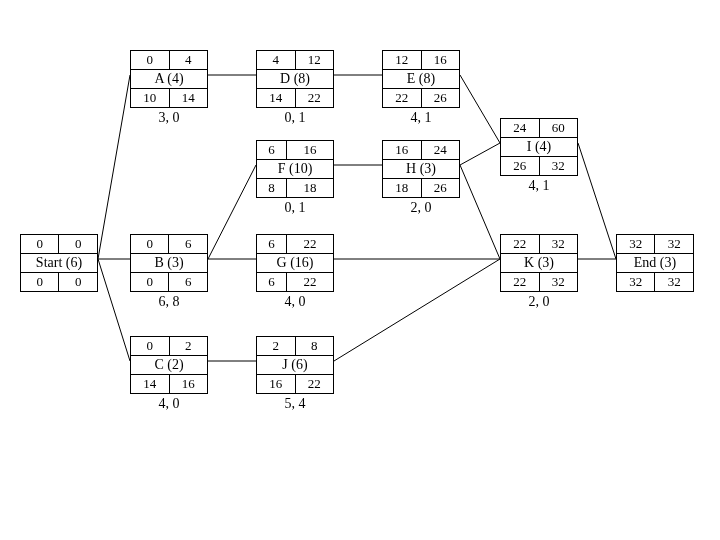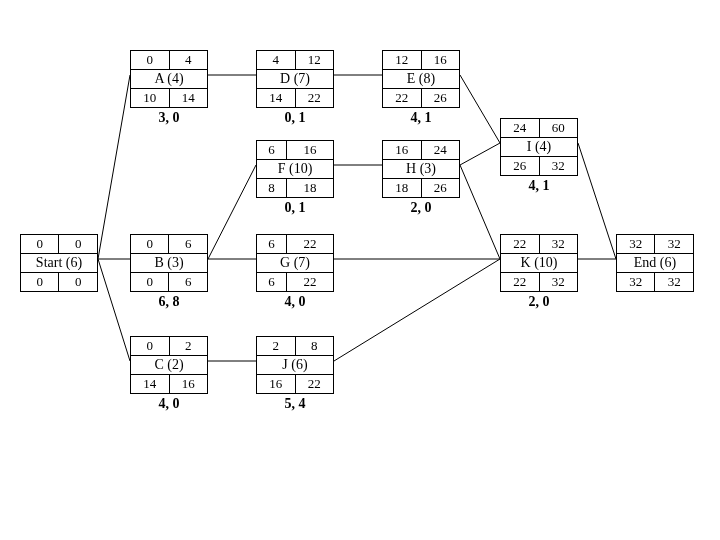--- a/index.html
+++ b/index.html
@@ -5,21 +5,21 @@
   html,body{margin:0;padding:0;background:#fff;font-family:"Times New Roman",serif;color:#000}
   .slide{position:relative;width:720px;height:540px;box-sizing:border-box;padding:10px 20px}
   .title{font-family:Calibri,Arial,sans-serif;font-weight:700;font-size:32px;text-align:left;margin:6px 0 12px 8px}
   .canvas{position:relative;width:680px;height:440px;margin:0 auto}
   svg.edges{position:absolute;left:0;top:0;width:680px;height:440px}
   svg.edges line{stroke:#000;stroke-width:1}
   .node{position:absolute;width:78px;font-size:13px;text-align:center}
   .node table{border-collapse:collapse;width:100%;background:#fff}
   .node td{border:1px solid #000;padding:1px 2px;font-family:"Times New Roman",serif}
   .node .mid{font-size:14px}
-  .node .ann{font-weight:700;margin-top:2px;font-size:14px}
+  .node .ann{font-weight:400;margin-top:2px;font-size:14px}
 </style>
 </head>
 <body>
 <div class="slide">
   <div class="canvas">
     <svg class="edges">
         <line x1="78" y1="249" x2="110" y2="65"></line>
         <line x1="78" y1="249" x2="110" y2="249"></line>
         <line x1="78" y1="249" x2="110" y2="351"></line>
         <line x1="188" y1="65" x2="236" y2="65"></line>
@@ -109,21 +109,21 @@
         <div class="ann">4, 0</div>
       </div>
       <div class="node" style="left: 236px; top: 40px;">
         <table>
           <tbody>
             <tr>
               <td>4</td>
               <td>12</td>
             </tr>
             <tr>
-              <td colspan="2" class="mid">D (7)</td>
+              <td colspan="2" class="mid">D (8)</td>
             </tr>
             <tr>
               <td>14</td>
               <td>22</td>
             </tr>
           </tbody>
         </table>
         <div class="ann">0, 1</div>
       </div>
       <div class="node" style="left: 236px; top: 130px;">
@@ -145,21 +145,21 @@
         <div class="ann">0, 1</div>
       </div>
       <div class="node" style="left: 236px; top: 224px;">
         <table>
           <tbody>
             <tr>
               <td>6</td>
               <td>22</td>
             </tr>
             <tr>
-              <td colspan="2" class="mid">G (7)</td>
+              <td colspan="2" class="mid">G (16)</td>
             </tr>
             <tr>
               <td>6</td>
               <td>22</td>
             </tr>
           </tbody>
         </table>
         <div class="ann">4, 0</div>
       </div>
       <div class="node" style="left: 236px; top: 326px;">
@@ -235,39 +235,39 @@
         <div class="ann">4, 1</div>
       </div>
       <div class="node" style="left: 480px; top: 224px;">
         <table>
           <tbody>
             <tr>
               <td>22</td>
               <td>32</td>
             </tr>
             <tr>
-              <td colspan="2" class="mid">K (10)</td>
+              <td colspan="2" class="mid">K (3)</td>
             </tr>
             <tr>
               <td>22</td>
               <td>32</td>
             </tr>
           </tbody>
         </table>
         <div class="ann">2, 0</div>
       </div>
       <div class="node" style="left: 596px; top: 224px;">
         <table>
           <tbody>
             <tr>
               <td>32</td>
               <td>32</td>
             </tr>
             <tr>
-              <td colspan="2" class="mid">End (6)</td>
+              <td colspan="2" class="mid">End (3)</td>
             </tr>
             <tr>
               <td>32</td>
               <td>32</td>
             </tr>
           </tbody>
         </table>
       </div>
     </div>
 </div>

